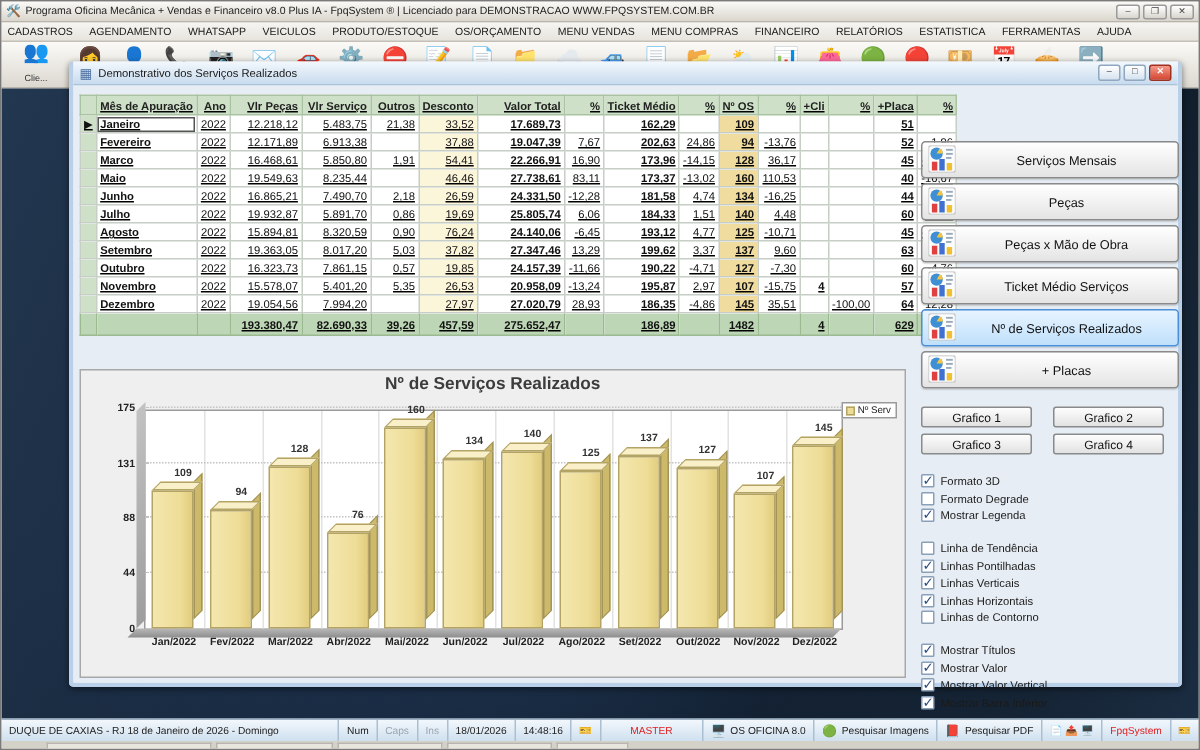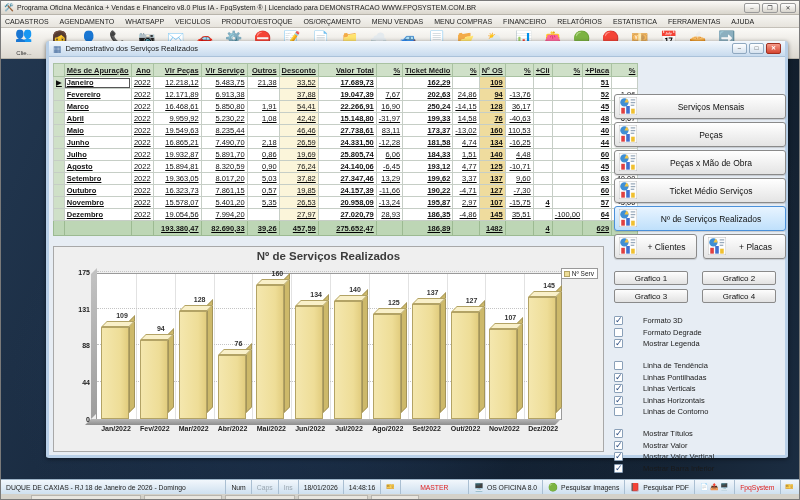--- a/index.html
+++ b/index.html
@@ -103,21 +103,21 @@
     box-shadow:0 1px 1px rgba(0,0,0,.15); }
   .vbtn .ic { margin-right:4px; flex:0 0 auto; }
   .vbtn .vl { flex:1; text-align:center; white-space:nowrap; }
   .vbtn.active { background:linear-gradient(#e8f4ff,#bfe0fb); border-color:#4a90d9; }
   .gbtn-grid { display:grid; grid-template-columns:88px 88px; column-gap:-2px; justify-content:space-between;
     row-gap:4px; margin-top:12px; }
   .gbtn { width:74px; height:14px; border:1px solid #8a8a8a; border-radius:2px;
     background:linear-gradient(#fdfdfd,#e2e2e2); font-size:8px; color:#111;
     display:flex; align-items:center; justify-content:center; cursor:default; }
   .cbgroup { margin-top:13px; }
-  .cbrow { display:flex; align-items:center; margin-bottom:2.5px;gap:16px; }
+  .cbrow { display:flex; align-items:center; margin-bottom:2.5px; }
   .cb { width:9px; height:9px; border:1px solid #8aa0b8; background:#fff; border-radius:1px;
     margin-right:4px; font-size:9px; line-height:7px; color:#2d4d80; text-align:center; }
   .cb.on::before { content:"✓"; }
   .cblbl { font-size:7.5px; color:#1a1a1a; }
 
   
   .statusbar { position:absolute; left:0; top:478px; width:100%; height:15px;
     background:linear-gradient(#f2f7fc,#cfe0ef); border-top:1px solid #9db4c8;
     display:flex; align-items:center; font-size:6.8px; color:#222; z-index:8; }
   .seg { border-right:1px solid #aabfd2; padding:0 5px; height:100%; display:flex; align-items:center; white-space:nowrap; }
@@ -332,47 +332,28 @@
               <tr>
                 <td class="ind"></td>
                 <td class="tl bold">Marco</td>
                 <td class="tc">2022</td>
                 <td class="tr">16.468,61</td>
                 <td class="tr">5.850,80</td>
                 <td class="tr">1,91</td>
                 <td class="tr desc">54,41</td>
                 <td class="tr bold">22.266,91</td>
                 <td class="tr pos">16,90</td>
-                <td class="tr bold">250,24</td>
+                <td class="tr bold">173,96</td>
                 <td class="tr neg">-14,15</td>
                 <td class="tr oscol">128</td>
                 <td class="tr">36,17</td>
                 <td class="tr bold"></td>
                 <td class="tr"></td>
                 <td class="tr bold">45</td>
                 <td class="tr neg">-13,46</td>
-              </tr>
-              <tr>
-                <td class="ind"></td>
-                <td class="tl bold">Abril</td>
-                <td class="tc">2022</td>
-                <td class="tr">9.959,92</td>
-                <td class="tr">5.230,22</td>
-                <td class="tr">1,08</td>
-                <td class="tr desc">42,42</td>
-                <td class="tr bold">15.148,80</td>
-                <td class="tr neg">-31,97</td>
-                <td class="tr bold">199,33</td>
-                <td class="tr pos">14,58</td>
-                <td class="tr oscol">76</td>
-                <td class="tr">-40,63</td>
-                <td class="tr bold"></td>
-                <td class="tr"></td>
-                <td class="tr bold">48</td>
-                <td class="tr pos">6,67</td>
               </tr>
               <tr>
                 <td class="ind"></td>
                 <td class="tl bold">Maio</td>
                 <td class="tc">2022</td>
                 <td class="tr">19.549,63</td>
                 <td class="tr">8.235,44</td>
                 <td class="tr"></td>
                 <td class="tr desc">46,46</td>
                 <td class="tr bold">27.738,61</td>
@@ -733,34 +714,20 @@
                   <rect x="13" y="5.5" width="5" height="1.4" fill="#9ab"></rect>
                   <rect x="13" y="8.5" width="4" height="1.4" fill="#9ab"></rect>
                   <rect x="2.5" y="12" width="4" height="6.5" fill="#e04040"></rect>
                   <rect x="8" y="10" width="4" height="8.5" fill="#4070d0"></rect>
                   <rect x="13.5" y="13" width="4" height="5.5" fill="#f0c030"></rect>
                 </svg></span>
               <span class="vl">Nº de Serviços Realizados</span>
             </div>
           </div>
           <div class="btn-row">
-            <div class="vbtn">
-              <span class="ic"><svg width="18" height="18" viewBox="0 0 20 20">
-                  <rect x="0" y="0" width="20" height="20" rx="2" fill="#fdfdfd" stroke="#bbb"></rect>
-                  <circle cx="6" cy="6" r="4.6" fill="#3f8fd4"></circle>
-                  <path d="M6 6 L10.6 6 A4.6 4.6 0 0 0 8.3 2 Z" fill="#f4c542"></path>
-                  <rect x="13" y="2.5" width="5" height="1.4" fill="#9ab"></rect>
-                  <rect x="13" y="5.5" width="5" height="1.4" fill="#9ab"></rect>
-                  <rect x="13" y="8.5" width="4" height="1.4" fill="#9ab"></rect>
-                  <rect x="2.5" y="12" width="4" height="6.5" fill="#e04040"></rect>
-                  <rect x="8" y="10" width="4" height="8.5" fill="#4070d0"></rect>
-                  <rect x="13.5" y="13" width="4" height="5.5" fill="#f0c030"></rect>
-                </svg></span>
-              <span class="vl">+ Clientes</span>
-            </div>
             <div class="vbtn">
               <span class="ic"><svg width="18" height="18" viewBox="0 0 20 20">
                   <rect x="0" y="0" width="20" height="20" rx="2" fill="#fdfdfd" stroke="#bbb"></rect>
                   <circle cx="6" cy="6" r="4.6" fill="#3f8fd4"></circle>
                   <path d="M6 6 L10.6 6 A4.6 4.6 0 0 0 8.3 2 Z" fill="#f4c542"></path>
                   <rect x="13" y="2.5" width="5" height="1.4" fill="#9ab"></rect>
                   <rect x="13" y="5.5" width="5" height="1.4" fill="#9ab"></rect>
                   <rect x="13" y="8.5" width="4" height="1.4" fill="#9ab"></rect>
                   <rect x="2.5" y="12" width="4" height="6.5" fill="#e04040"></rect>
                   <rect x="8" y="10" width="4" height="8.5" fill="#4070d0"></rect>

